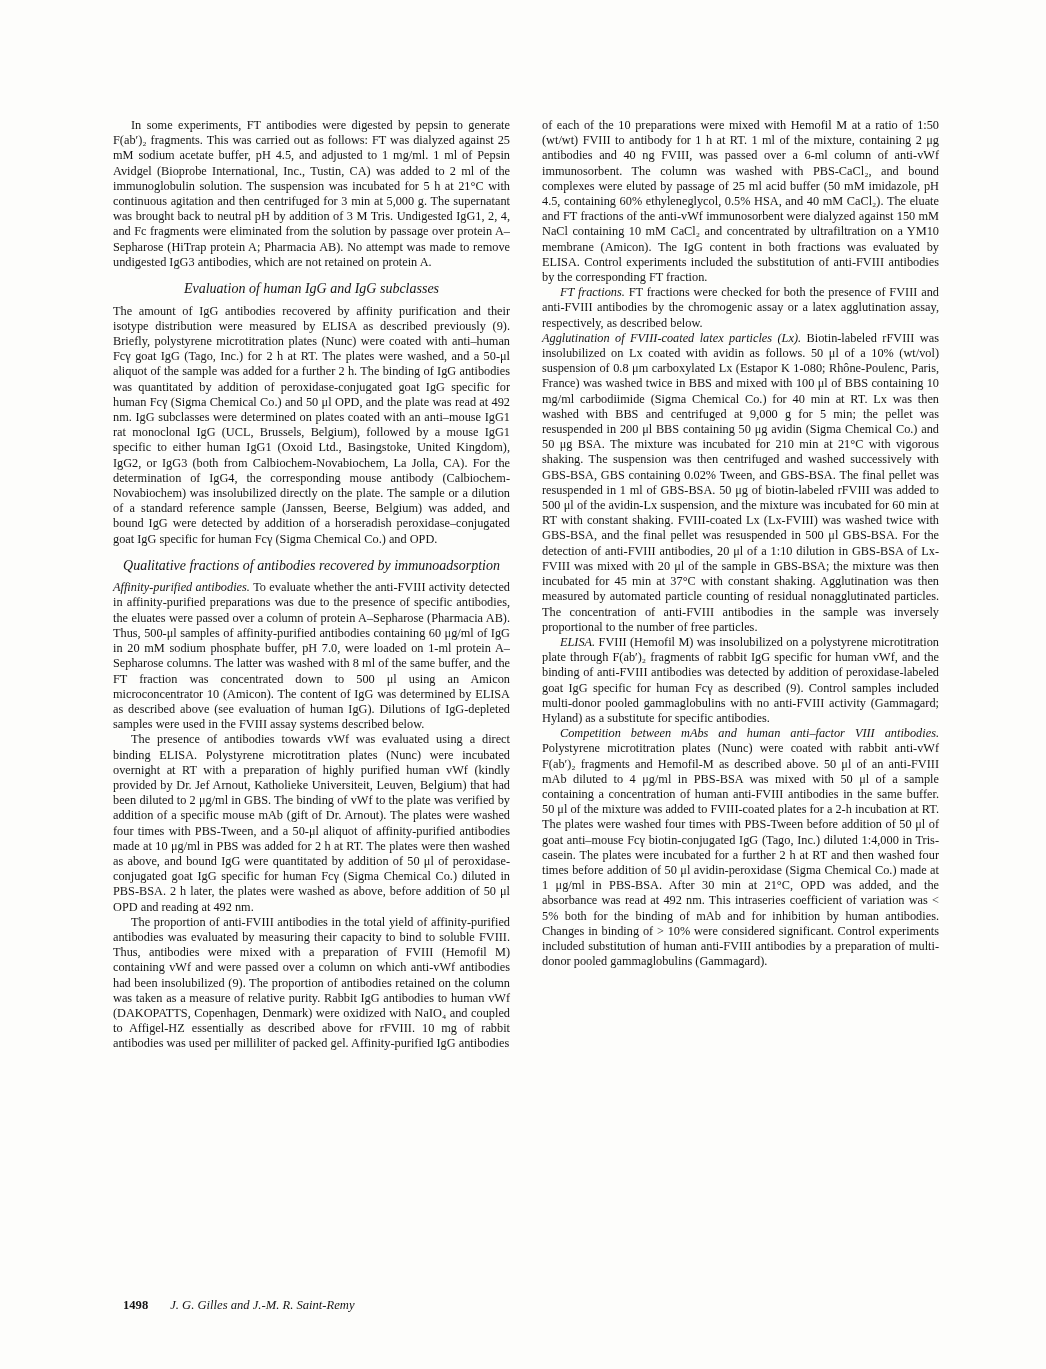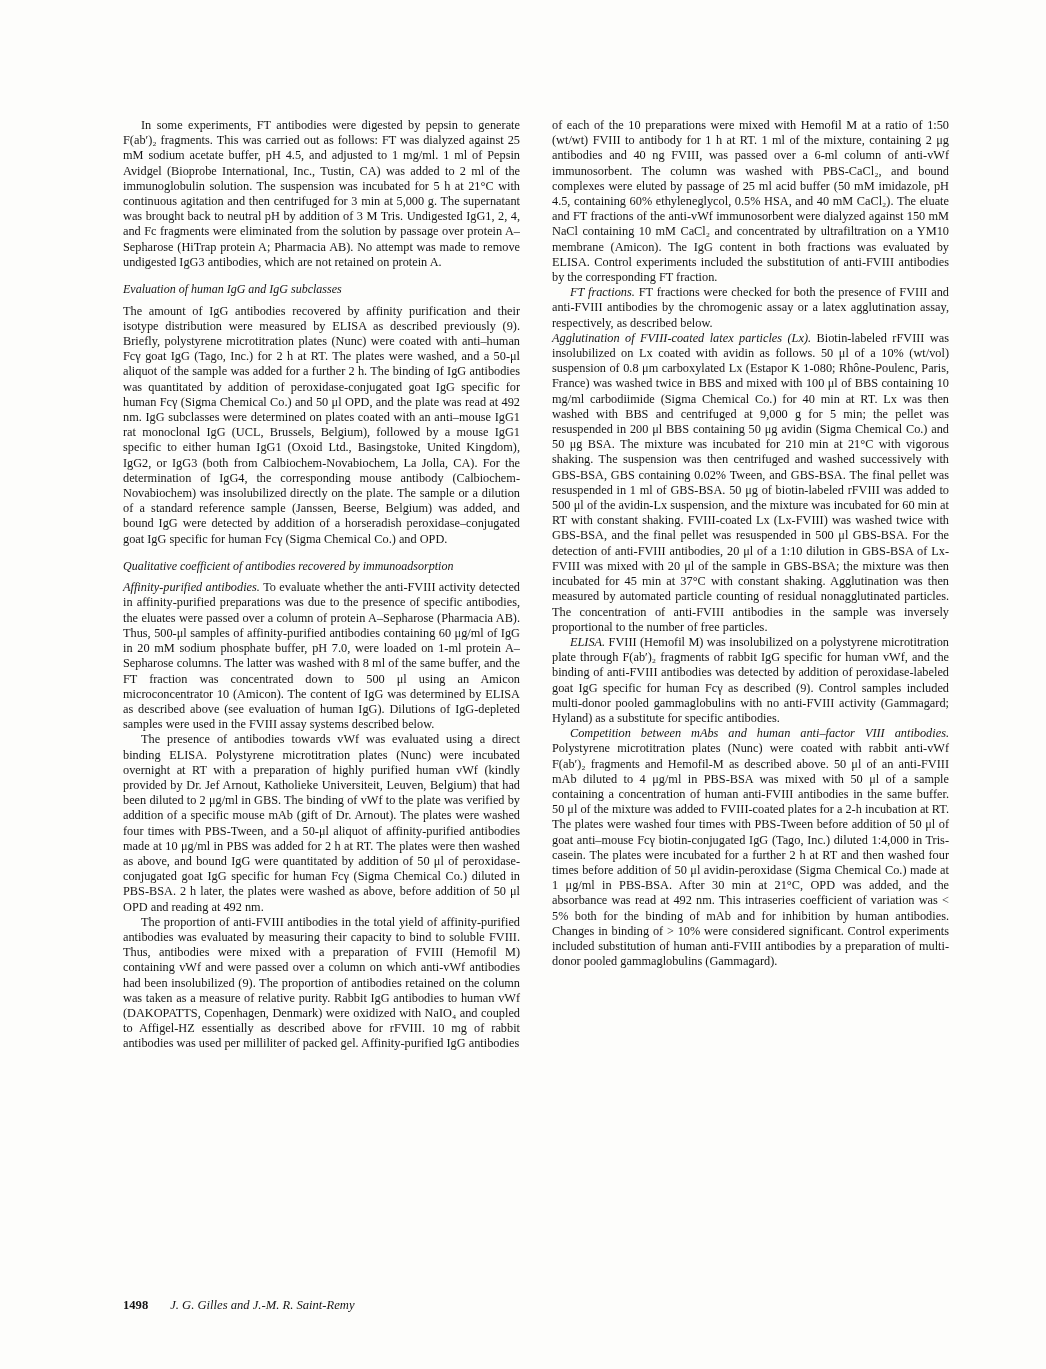--- a/index.html
+++ b/index.html
@@ -12,45 +12,45 @@
     width: 1046px;
     height: 1369px;
     margin: 0 auto;
     background: #fdfdfb;
     color: #141414;
     font-family: "Liberation Serif", "DejaVu Serif", serif;
     overflow: hidden;
   }
   .content {
     position: absolute;
-    left: 123px;
+    left: 113px;
     top: 118px;
     width: 826px;
     display: flex;
     gap: 32px;
   }
   .column {
     width: 397px;
     font-size: 12.3px;
     line-height: 15.2px;
     text-align: justify;
   }
   .column p {
     margin: 0;
   }
   .column p.indent {
     text-indent: 18px;
   }
   .column h2.section-heading {
-    font-size: 12px;
+    font-size: 14px;
     font-weight: normal;
     font-style: italic;
     margin: 11px 0 6px 0;
     line-height: 16.5px;
-    text-align: left;
+    text-align: center;
   }
   .runin {
     font-style: italic;
   }
   .footer {
     position: absolute;
     left: 123px;
     top: 1298px;
     width: 826px;
     font-size: 12.6px;
@@ -66,21 +66,21 @@
 </style>
 </head>
 <body>
 
 <div class="page">
   <div class="content">
     <div class="column" id="col-left">
         <p class="indent">In some experiments, FT antibodies were digested by pepsin to generate F(ab′)₂ fragments. This was carried out as follows: FT was dialyzed against 25 mM sodium acetate buffer, pH 4.5, and adjusted to 1 mg/ml. 1 ml of Pepsin Avidgel (Bioprobe International, Inc., Tustin, CA) was added to 2 ml of the immunoglobulin solution. The suspension was incubated for 5 h at 21°C with continuous agitation and then centrifuged for 3 min at 5,000 g. The supernatant was brought back to neutral pH by addition of 3 M Tris. Undigested IgG1, 2, 4, and Fc fragments were eliminated from the solution by passage over protein A–Sepharose (HiTrap protein A; Pharmacia AB). No attempt was made to remove undigested IgG3 antibodies, which are not retained on protein A.</p>
         <h2 class="section-heading">Evaluation of human IgG and IgG subclasses</h2>
         <p class="">The amount of IgG antibodies recovered by affinity purification and their isotype distribution were measured by ELISA as described previously (9). Briefly, polystyrene microtitration plates (Nunc) were coated with anti–human Fcγ goat IgG (Tago, Inc.) for 2 h at RT. The plates were washed, and a 50-μl aliquot of the sample was added for a further 2 h. The binding of IgG antibodies was quantitated by addition of peroxidase-conjugated goat IgG specific for human Fcγ (Sigma Chemical Co.) and 50 μl OPD, and the plate was read at 492 nm. IgG subclasses were determined on plates coated with an anti–mouse IgG1 rat monoclonal IgG (UCL, Brussels, Belgium), followed by a mouse IgG1 specific to either human IgG1 (Oxoid Ltd., Basingstoke, United Kingdom), IgG2, or IgG3 (both from Calbiochem-Novabiochem, La Jolla, CA). For the determination of IgG4, the corresponding mouse antibody (Calbiochem-Novabiochem) was insolubilized directly on the plate. The sample or a dilution of a standard reference sample (Janssen, Beerse, Belgium) was added, and bound IgG were detected by addition of a horseradish peroxidase–conjugated goat IgG specific for human Fcγ (Sigma Chemical Co.) and OPD.</p>
-        <h2 class="section-heading">Qualitative coefficient of antibodies recovered by immunoadsorption</h2>
+        <h2 class="section-heading">Qualitative fractions of antibodies recovered by immunoadsorption</h2>
         <p class=""><span class="runin">Affinity-purified antibodies. </span>To evaluate whether the anti-FVIII activity detected in affinity-purified preparations was due to the presence of specific antibodies, the eluates were passed over a column of protein A–Sepharose (Pharmacia AB). Thus, 500-μl samples of affinity-purified antibodies containing 60 μg/ml of IgG in 20 mM sodium phosphate buffer, pH 7.0, were loaded on 1-ml protein A–Sepharose columns. The latter was washed with 8 ml of the same buffer, and the FT fraction was concentrated down to 500 μl using an Amicon microconcentrator 10 (Amicon). The content of IgG was determined by ELISA as described above (see evaluation of human IgG). Dilutions of IgG-depleted samples were used in the FVIII assay systems described below.</p>
         <p class="indent">The presence of antibodies towards vWf was evaluated using a direct binding ELISA. Polystyrene microtitration plates (Nunc) were incubated overnight at RT with a preparation of highly purified human vWf (kindly provided by Dr. Jef Arnout, Katholieke Universiteit, Leuven, Belgium) that had been diluted to 2 μg/ml in GBS. The binding of vWf to the plate was verified by addition of a specific mouse mAb (gift of Dr. Arnout). The plates were washed four times with PBS-Tween, and a 50-μl aliquot of affinity-purified antibodies made at 10 μg/ml in PBS was added for 2 h at RT. The plates were then washed as above, and bound IgG were quantitated by addition of 50 μl of peroxidase-conjugated goat IgG specific for human Fcγ (Sigma Chemical Co.) diluted in PBS-BSA. 2 h later, the plates were washed as above, before addition of 50 μl OPD and reading at 492 nm.</p>
         <p class="indent">The proportion of anti-FVIII antibodies in the total yield of affinity-purified antibodies was evaluated by measuring their capacity to bind to soluble FVIII. Thus, antibodies were mixed with a preparation of FVIII (Hemofil M) containing vWf and were passed over a column on which anti-vWf antibodies had been insolubilized (9). The proportion of antibodies retained on the column was taken as a measure of relative purity. Rabbit IgG antibodies to human vWf (DAKOPATTS, Copenhagen, Denmark) were oxidized with NaIO₄ and coupled to Affigel-HZ essentially as described above for rFVIII. 10 mg of rabbit antibodies was used per milliliter of packed gel. Affinity-purified IgG antibodies</p>
       </div>
     <div class="column" id="col-right">
         <p class="">of each of the 10 preparations were mixed with Hemofil M at a ratio of 1:50 (wt/wt) FVIII to antibody for 1 h at RT. 1 ml of the mixture, containing 2 μg antibodies and 40 ng FVIII, was passed over a 6-ml column of anti-vWf immunosorbent. The column was washed with PBS-CaCl₂, and bound complexes were eluted by passage of 25 ml acid buffer (50 mM imidazole, pH 4.5, containing 60% ethyleneglycol, 0.5% HSA, and 40 mM CaCl₂). The eluate and FT fractions of the anti-vWf immunosorbent were dialyzed against 150 mM NaCl containing 10 mM CaCl₂ and concentrated by ultrafiltration on a YM10 membrane (Amicon). The IgG content in both fractions was evaluated by ELISA. Control experiments included the substitution of anti-FVIII antibodies by the corresponding FT fraction.</p>
         <p class="indent"><span class="runin">FT fractions. </span>FT fractions were checked for both the presence of FVIII and anti-FVIII antibodies by the chromogenic assay or a latex agglutination assay, respectively, as described below.</p>
         <p class=""><span class="runin">Agglutination of FVIII-coated latex particles (Lx). </span>Biotin-labeled rFVIII was insolubilized on Lx coated with avidin as follows. 50 μl of a 10% (wt/vol) suspension of 0.8 μm carboxylated Lx (Estapor K 1-080; Rhône-Poulenc, Paris, France) was washed twice in BBS and mixed with 100 μl of BBS containing 10 mg/ml carbodiimide (Sigma Chemical Co.) for 40 min at RT. Lx was then washed with BBS and centrifuged at 9,000 g for 5 min; the pellet was resuspended in 200 μl BBS containing 50 μg avidin (Sigma Chemical Co.) and 50 μg BSA. The mixture was incubated for 210 min at 21°C with vigorous shaking. The suspension was then centrifuged and washed successively with GBS-BSA, GBS containing 0.02% Tween, and GBS-BSA. The final pellet was resuspended in 1 ml of GBS-BSA. 50 μg of biotin-labeled rFVIII was added to 500 μl of the avidin-Lx suspension, and the mixture was incubated for 60 min at RT with constant shaking. FVIII-coated Lx (Lx-FVIII) was washed twice with GBS-BSA, and the final pellet was resuspended in 500 μl GBS-BSA. For the detection of anti-FVIII antibodies, 20 μl of a 1:10 dilution in GBS-BSA of Lx-FVIII was mixed with 20 μl of the sample in GBS-BSA; the mixture was then incubated for 45 min at 37°C with constant shaking. Agglutination was then measured by automated particle counting of residual nonagglutinated particles. The concentration of anti-FVIII antibodies in the sample was inversely proportional to the number of free particles.</p>
         <p class="indent"><span class="runin">ELISA. </span>FVIII (Hemofil M) was insolubilized on a polystyrene microtitration plate through F(ab′)₂ fragments of rabbit IgG specific for human vWf, and the binding of anti-FVIII antibodies was detected by addition of peroxidase-labeled goat IgG specific for human Fcγ as described (9). Control samples included multi-donor pooled gammaglobulins with no anti-FVIII activity (Gammagard; Hyland) as a substitute for specific antibodies.</p>
         <p class="indent"><span class="runin">Competition between mAbs and human anti–factor VIII antibodies. </span>Polystyrene microtitration plates (Nunc) were coated with rabbit anti-vWf F(ab′)₂ fragments and Hemofil-M as described above. 50 μl of an anti-FVIII mAb diluted to 4 μg/ml in PBS-BSA was mixed with 50 μl of a sample containing a concentration of human anti-FVIII antibodies in the same buffer. 50 μl of the mixture was added to FVIII-coated plates for a 2-h incubation at RT. The plates were washed four times with PBS-Tween before addition of 50 μl of goat anti–mouse Fcγ biotin-conjugated IgG (Tago, Inc.) diluted 1:4,000 in Tris-casein. The plates were incubated for a further 2 h at RT and then washed four times before addition of 50 μl avidin-peroxidase (Sigma Chemical Co.) made at 1 μg/ml in PBS-BSA. After 30 min at 21°C, OPD was added, and the absorbance was read at 492 nm. This intraseries coefficient of variation was &lt; 5% both for the binding of mAb and for inhibition by human antibodies. Changes in binding of &gt; 10% were considered significant. Control experiments included substitution of human anti-FVIII antibodies by a preparation of multi-donor pooled gammaglobulins (Gammagard).</p>

